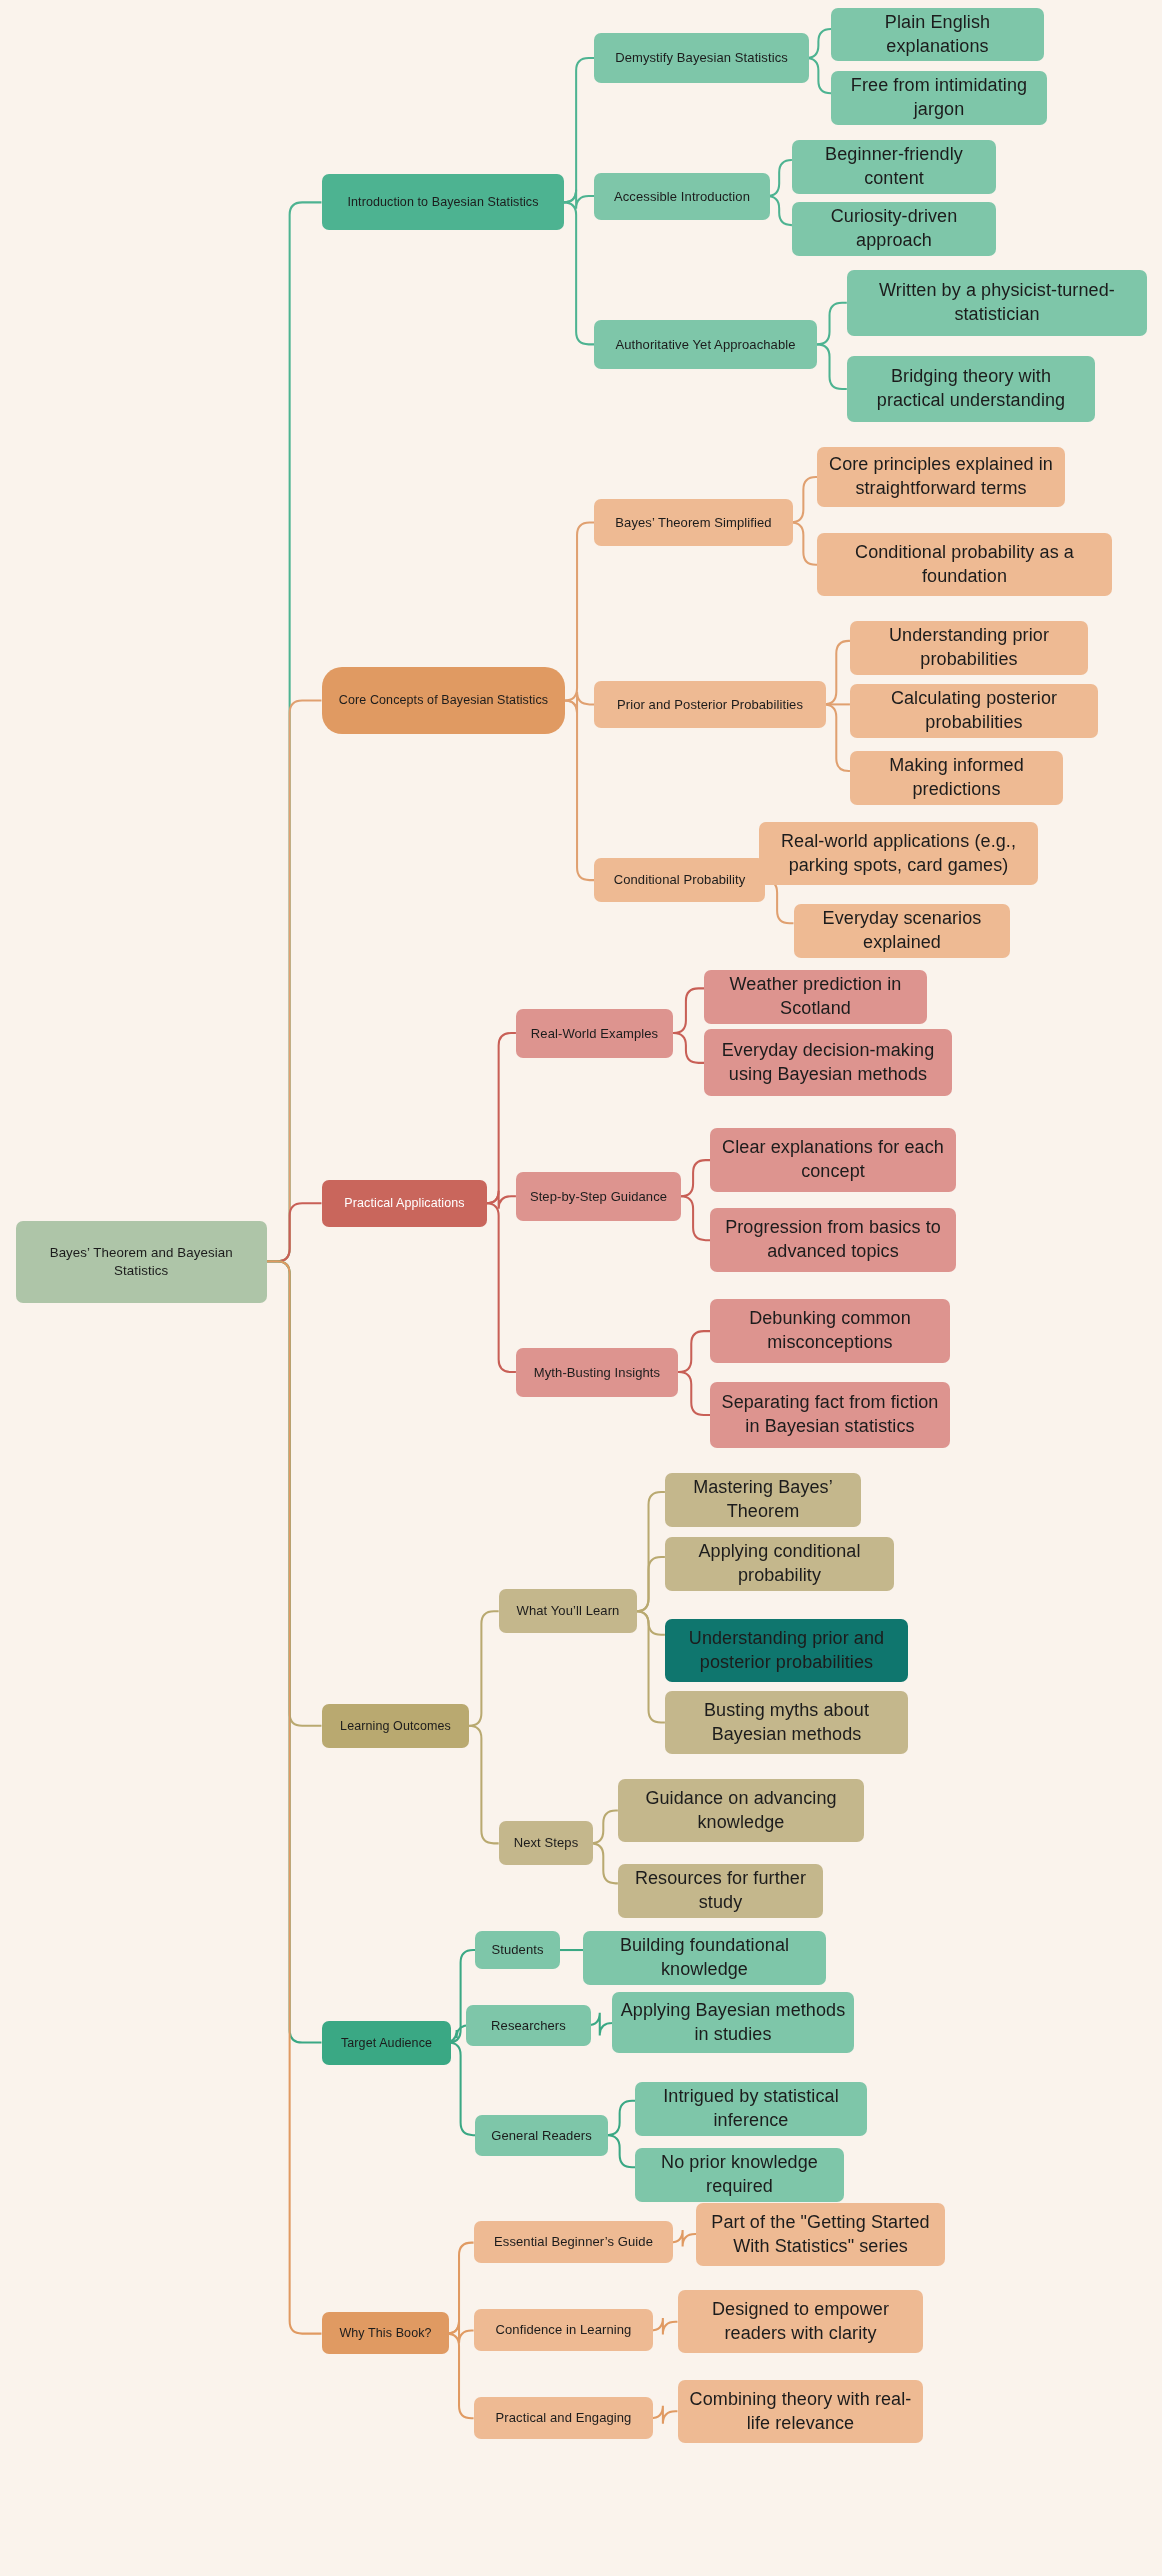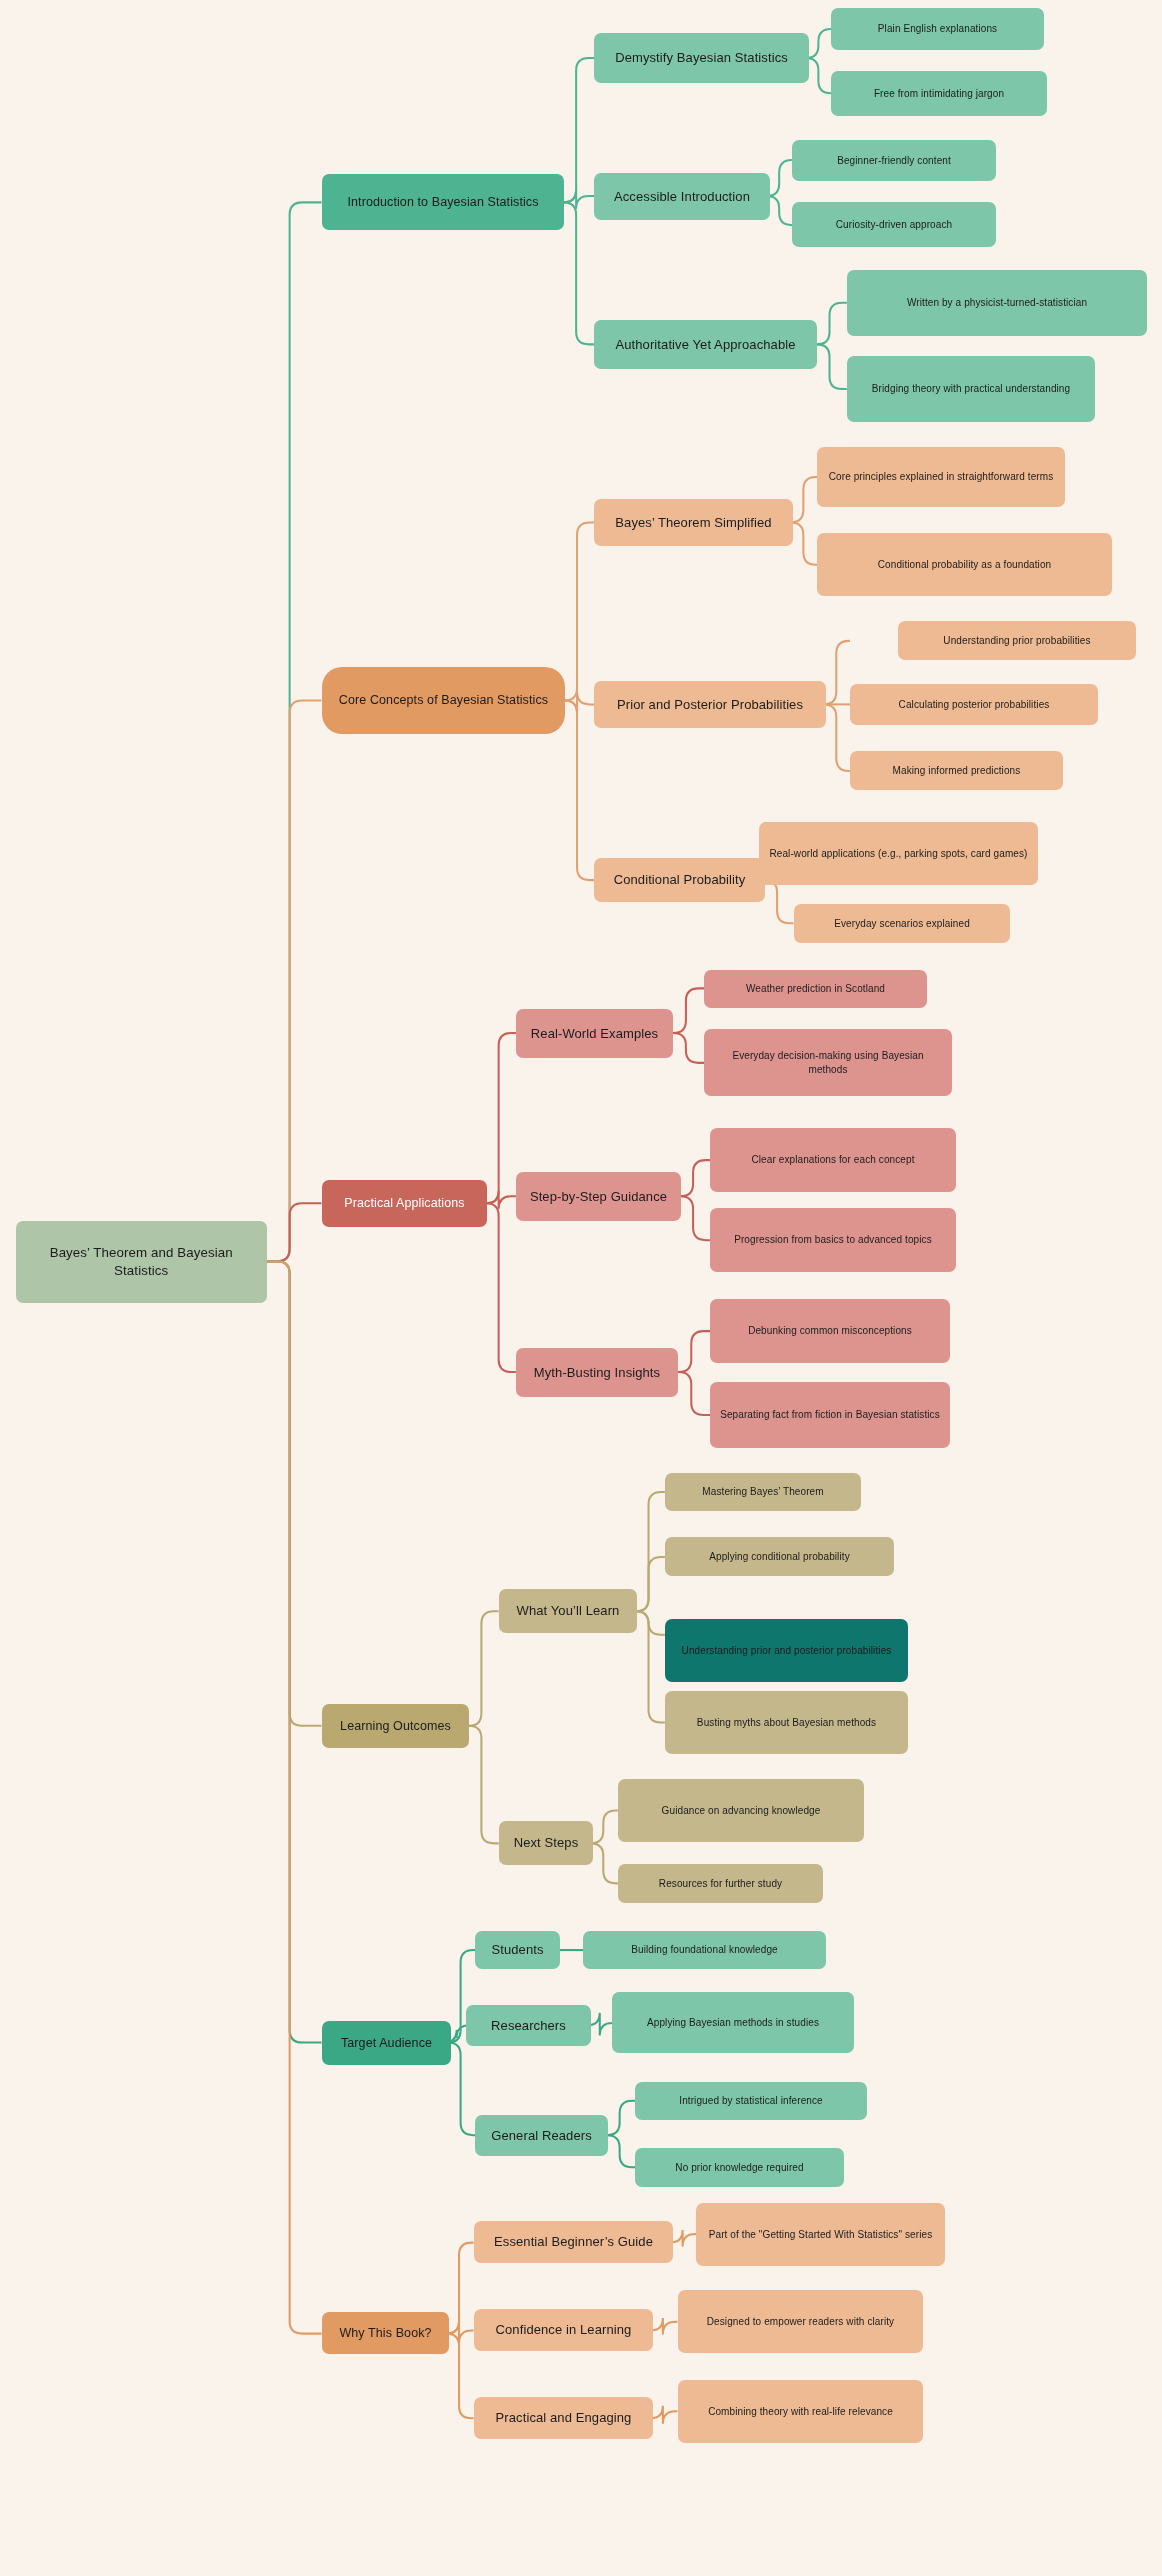--- a/index.html
+++ b/index.html
@@ -18,21 +18,21 @@
     text-align:center;
     border-radius:7px;
     color:#1c1c1c;
     line-height:1.32;
     padding:3.1px 7.8px;
     letter-spacing:0.1px;
   }
   .root{font-size:13.3px;}
   .lvl1{font-size:12.5px;}
   .lvl2{font-size:13px;}
-  .lvl3{font-size:10px;}
+  .lvl3{font-size:18px;}
   .white-text{color:#ffffff;}
 </style>
 </head>
 <body>
 
 <div id="canvas">
   <svg class="links" id="links" viewBox="0 0 741 1642" preserveAspectRatio="none">
       <path d="M 170 804 H 176.7 Q 184.7 804 184.7 796 V 137 Q 184.7 129 192.7 129 H 205" fill="none" stroke="#4db391" stroke-width="1.3"></path>
       <path d="M 359 129 H 359.4 Q 367.4 129 367.4 121 V 45 Q 367.4 37 375.4 37 H 379" fill="none" stroke="#4db391" stroke-width="1.3"></path>
       <path d="M 516 37 H 513.88 Q 521.88 37 521.88 29 V 26.5 Q 521.88 18.5 529.88 18.5 H 530" fill="none" stroke="#4db391" stroke-width="1.3"></path>
@@ -131,21 +131,21 @@
       </div>
       <div class="node lvl3" style="left: 817px; top: 447px; width: 248px; min-height: 60px; background: rgb(238, 186, 147);">
         <span>Core principles explained in straightforward terms</span>
       </div>
       <div class="node lvl3" style="left: 817px; top: 533px; width: 295px; min-height: 63px; background: rgb(238, 186, 147);">
         <span>Conditional probability as a foundation</span>
       </div>
       <div class="node lvl2" style="left: 594px; top: 681px; width: 232px; min-height: 47px; background: rgb(238, 186, 147);">
         <span>Prior and Posterior Probabilities</span>
       </div>
-      <div class="node lvl3" style="left: 850px; top: 621px; width: 238px; min-height: 39px; background: rgb(238, 186, 147); margin-left: 48px;">
+      <div class="node lvl3" style="left: 850px; top: 621px; width: 238px; min-height: 39px; background: rgb(238, 186, 147);">
         <span>Understanding prior probabilities</span>
       </div>
       <div class="node lvl3" style="left: 850px; top: 684px; width: 248px; min-height: 41px; background: rgb(238, 186, 147);">
         <span>Calculating posterior probabilities</span>
       </div>
       <div class="node lvl3" style="left: 850px; top: 751px; width: 213px; min-height: 39px; background: rgb(238, 186, 147);">
         <span>Making informed predictions</span>
       </div>
       <div class="node lvl2" style="left: 594px; top: 858px; width: 171px; min-height: 44px; background: rgb(238, 186, 147);">
         <span>Conditional Probability</span>

